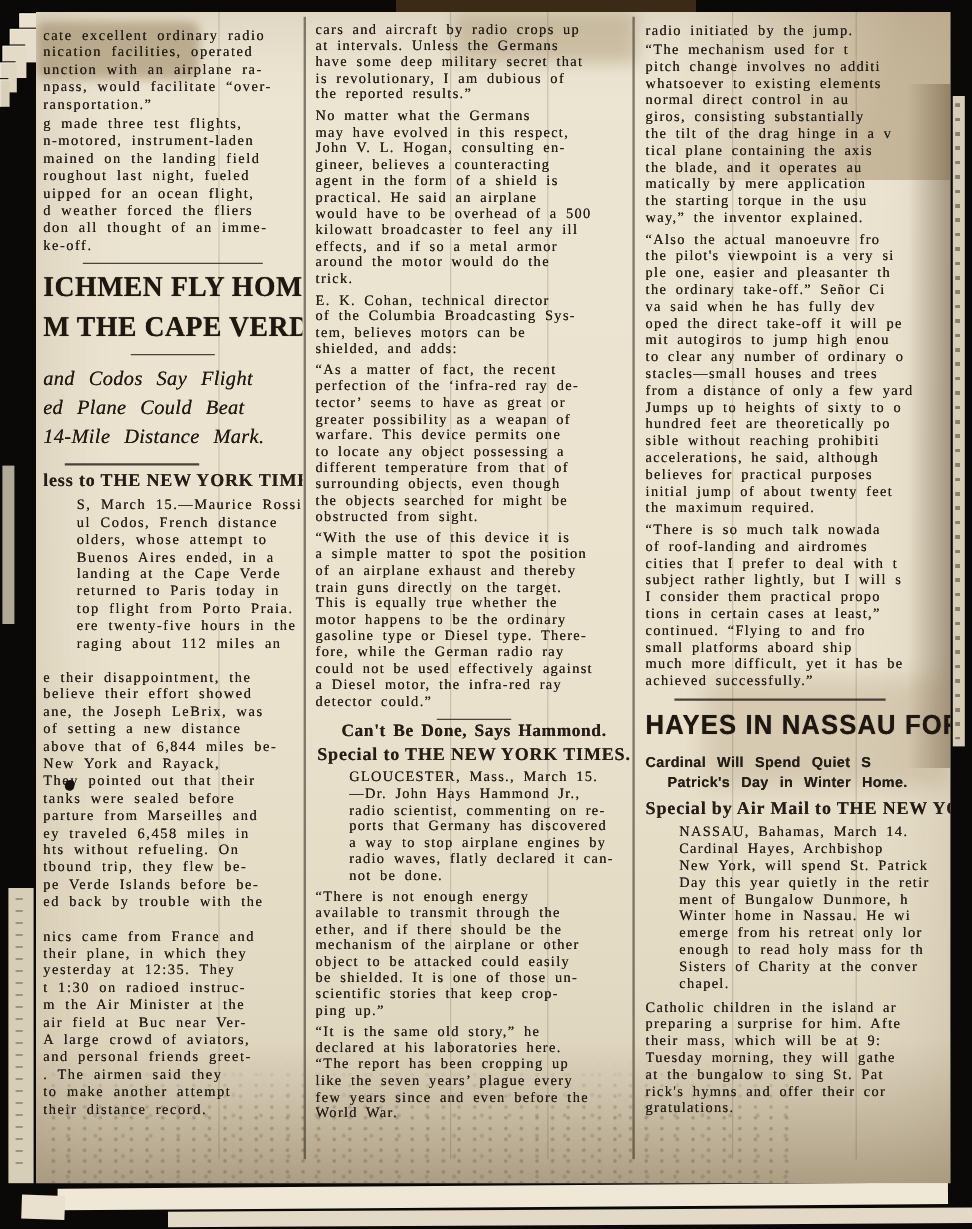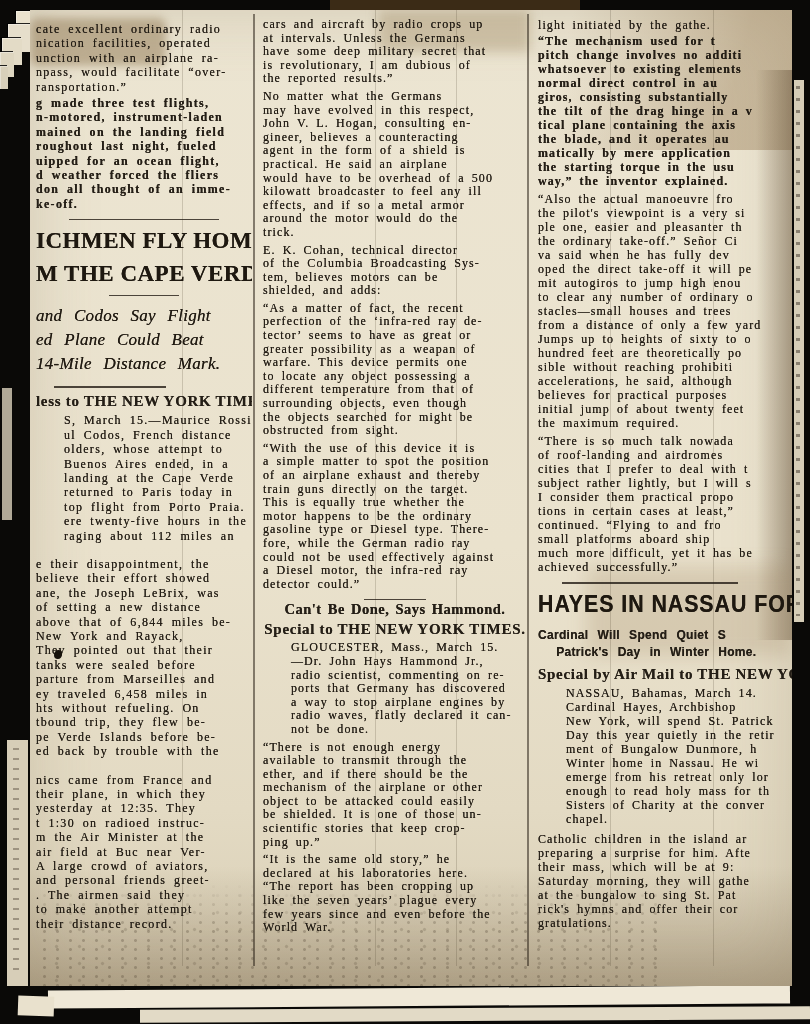--- a/index.html
+++ b/index.html
@@ -73,21 +73,21 @@
   .col2 { left:233px; top:8px;  width:264px; height:960px; }
   .col3 { left:508px; top:8px;  width:256px; height:960px; }
 
   .body-text {
     white-space:pre; font-size:12px; line-height:13.6px;
     letter-spacing:1.1px; word-spacing:3px;
     text-shadow:0 0 .5px rgba(36,30,22,.9);
   }
   .col1 .body-text { line-height:14.4px; letter-spacing:1.3px; word-spacing:3.5px; }
   .col3 .body-text { line-height:14px; }
-  .mt2 { margin-top:2px;font-weight:bold; } .mt3 { margin-top:3px;margin-left:28px; } .mt4 { margin-top:4px; }
+  .mt2 { margin-top:2px; } .mt3 { margin-top:3px;margin-left:28px; } .mt4 { margin-top:4px; }
   .mt6 { margin-top:6px; } .mt14 { margin-top:14px; }
 
   .headline1 { font-weight:bold; font-size:24px; line-height:33px; letter-spacing:.5px;
     white-space:pre; transform:scaleX(.96); transform-origin:left center; color:#1e1810;
     text-shadow:0 0 .6px rgba(30,24,16,.9); margin-top:4px; }
   .subhead1 { font-weight:normal; font-style:italic; font-size:17px; line-height:24px;
     white-space:pre; word-spacing:7px; letter-spacing:.3px; margin-top:8px; color:#201a12;
     text-shadow:0 0 .5px rgba(32,26,18,.9); }
   .subhead2 { font-weight:bold; font-size:14.5px; letter-spacing:.5px; word-spacing:2px;
     text-align:center; margin-top:1px; text-shadow:0 0 .5px rgba(36,30,22,.9); }
@@ -272,21 +272,21 @@
 ping up.”</div>
       <div class="body-text mt4">“It is the same old story,” he
 declared at his laboratories here.
 “The report has been cropping up
 like the seven years’ plague every
 few years since and even before the
 World War.</div>
     </div>
 
     <div class="col col3">
-      <div class="body-text">light initiated by the gathe.</div>
+      <div class="body-text">radio initiated by the jump.</div>
       <div class="body-text mt2">“The mechanism used for t
 pitch change involves no additi
 whatsoever to existing elements
 normal direct control in au
 giros, consisting substantially
 the tilt of the drag hinge in a v
 tical plane containing the axis
 the blade, and it operates au
 matically by mere application
 the starting torque in the usu
@@ -329,21 +329,21 @@
 Day this year quietly in the retir
 ment of Bungalow Dunmore, h
 Winter home in Nassau. He wi
 emerge from his retreat only lor
 enough to read holy mass for th
 Sisters of Charity at the conver
 chapel.</div>
       <div class="body-text mt6">Catholic children in the island ar
 preparing a surprise for him. Afte
 their mass, which will be at 9:
-Saturday morning, they will gathe
+Tuesday morning, they will gathe
 at the bungalow to sing St. Pat
 rick's hymns and offer their cor
 gratulations.</div>
     </div>
 
     <div class="ink-dot"></div>
     <div class="stain speckle"></div>
   </div>
 </div>
 

